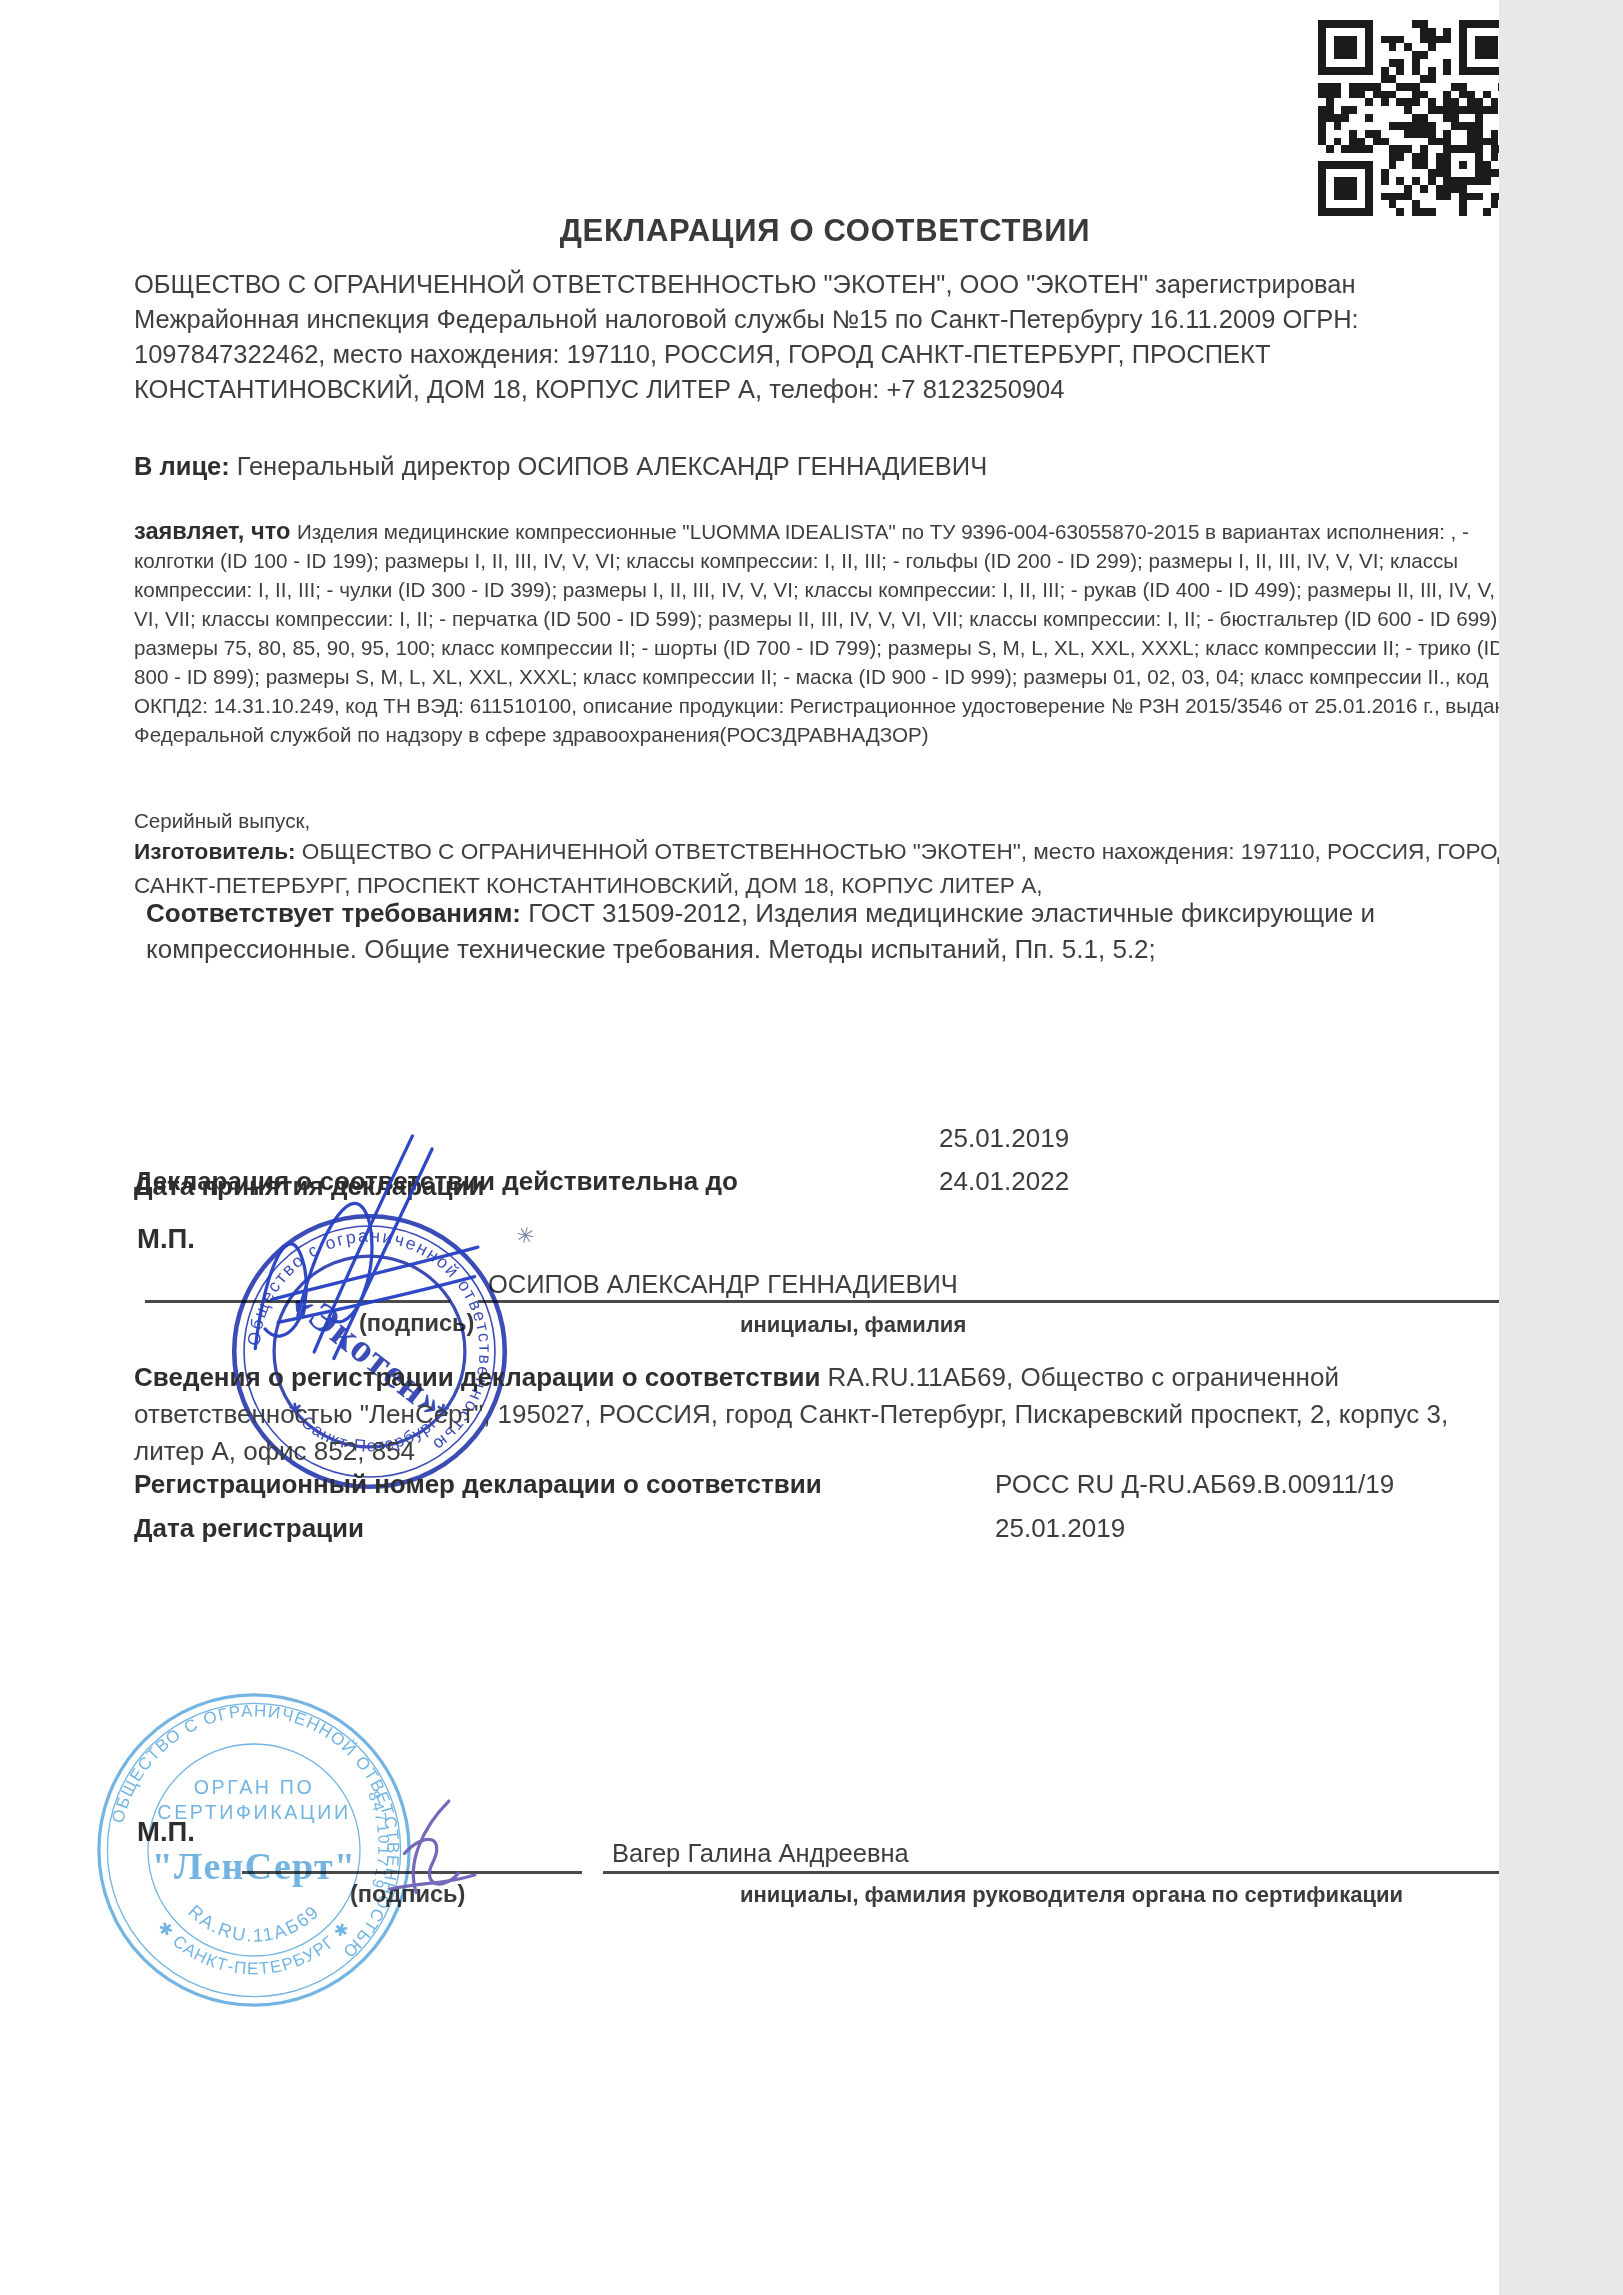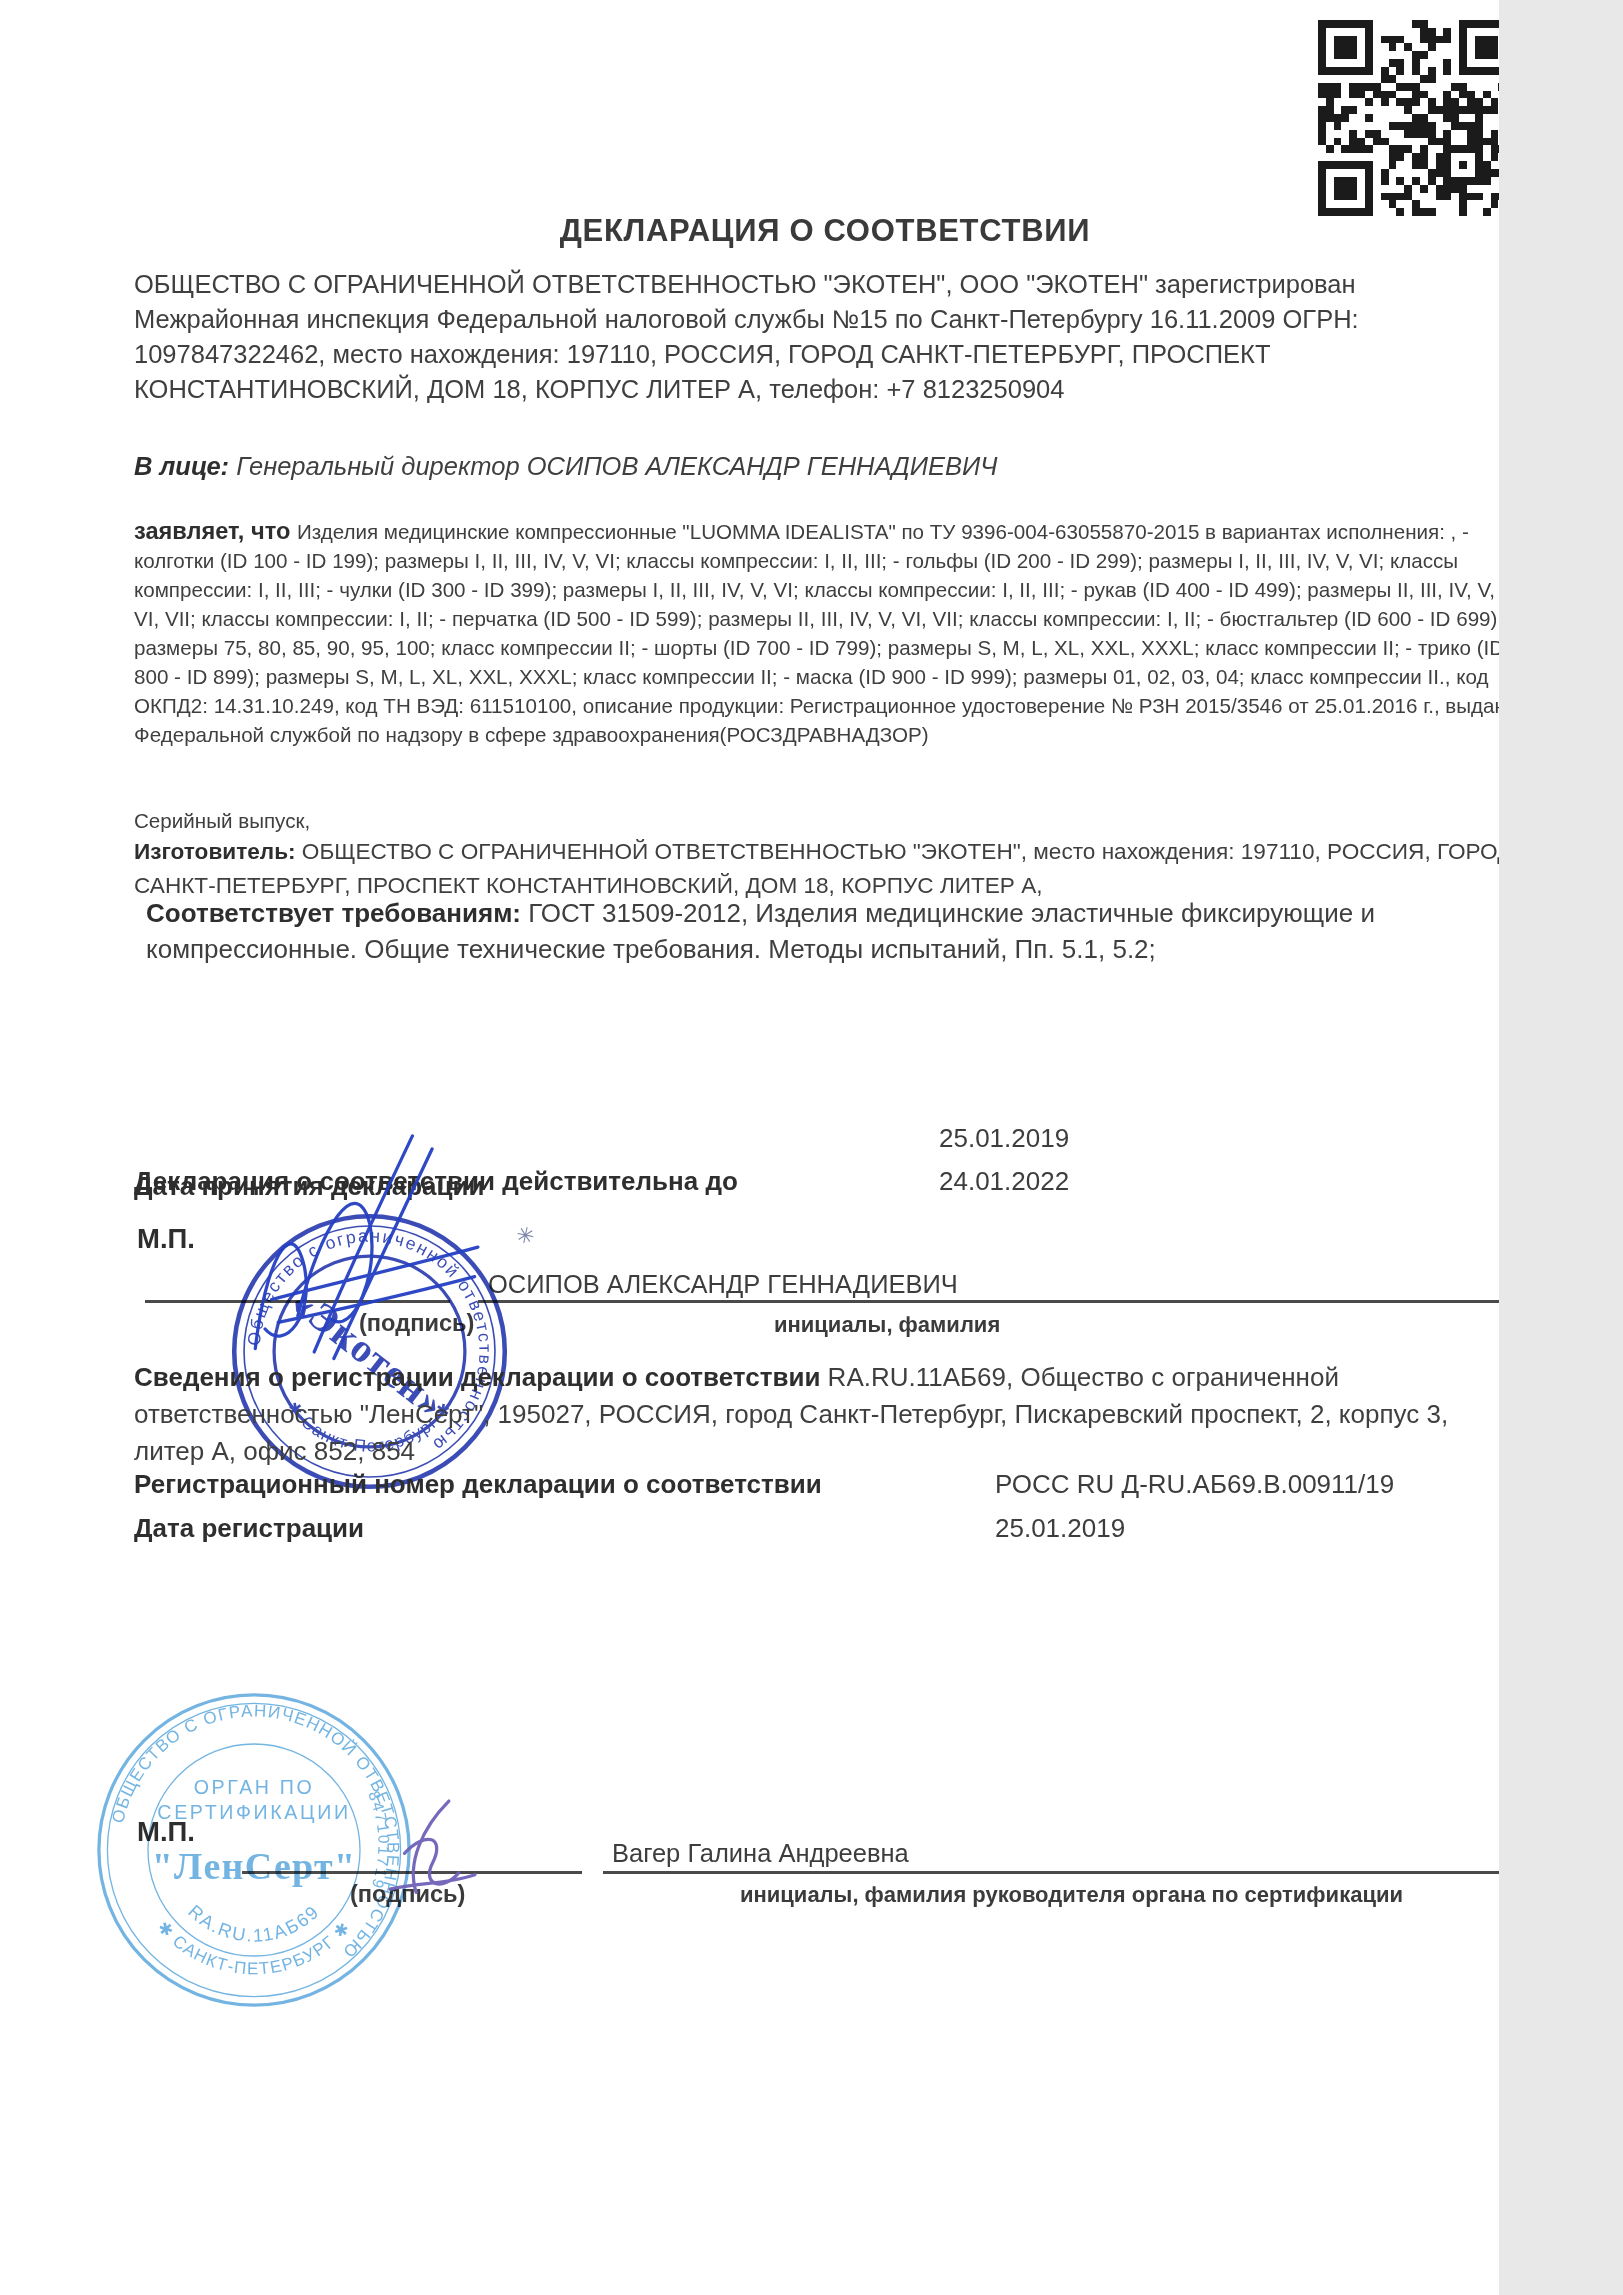--- a/index.html
+++ b/index.html
@@ -3,21 +3,21 @@
 <meta charset="utf-8">
 <style>
   html,body{margin:0;padding:0;background:#e8e8e8;}
   .page{position:relative;width:1499px;height:2295px;background:#ffffff;overflow:hidden;
         font-family:"Liberation Sans", sans-serif;color:#3f3f3f;}
   .abs{position:absolute;}
   .title{left:79px;top:213px;width:1492px;text-align:center;font-size:31px;font-weight:bold;
          color:#3a3a3a;letter-spacing:0.7px;}
   .para{left:134px;width:1382px;font-size:25.5px;line-height:35px;}
   .p-applicant{top:267px;}
-  .p-person{top:449px;font-style:italic;}
+  .p-person{top:449px;}
   .p-declares{top:517px;font-size:20.6px;line-height:29px;width:1388px;}
   .p-serial{top:806px;font-size:20.6px;line-height:29px;}
   .p-manufacturer{top:835px;font-size:22.6px;line-height:34px;}
   .p-conformity{top:895px;font-size:26px;line-height:36px;margin-left:12px;}
   .p-basis{top:1011px;font-size:26px;line-height:37px;}
   .p-registration{top:1343px;font-size:26px;line-height:37px;margin-top:16px;}
   b.lbl{font-weight:bold;color:#2e2e2e;}
   .row-label{left:134px;font-size:26px;font-weight:bold;color:#2e2e2e;white-space:nowrap;}
   .row-value{font-size:26px;color:#3d3d3d;white-space:nowrap;}
   .mp{left:137px;font-size:27.5px;font-weight:bold;color:#2e2e2e;}
@@ -388,21 +388,21 @@
   <div class="abs row-value" style="left:939px;top:1123px;">25.01.2019</div>
   <div class="abs row-label" style="top:1166px;">Декларация о соответствии действительна до</div>
   <div class="abs row-value" style="left:939px;top:1166px;text-align:right;">24.01.2022</div>
 
   <div class="abs mp" style="top:1223px;">М.П.</div>
 
   <div class="abs sig-line" style="left:145px;top:1300px;width:305px;"></div>
   <div class="abs sig-line" style="left:478px;top:1300px;width:1025px;"></div>
   <div class="abs name" style="left:488px;top:1270px;">ОСИПОВ АЛЕКСАНДР ГЕННАДИЕВИЧ</div>
   <div class="abs podpis" style="left:359px;top:1310px;">(подпись)</div>
-  <div class="abs caption" style="left:774px;top:1312px;">инициалы, фамилия</div>
+  <div class="abs caption" style="left:740px;top:1312px;">инициалы, фамилия</div>
   <div class="abs star">✳</div>
 
   <div class="abs stamp stamp1">
     <svg width="281" height="281" viewBox="0 0 430 430">
       <defs>
         <path id="s1top" d="M 47 215 A 168 168 0 1 1 383 215 A 168 168 0 1 1 47 215"></path>
         <path id="s1bot" d="M 62 215 A 153 153 0 1 0 368 215"></path>
       </defs>
       <g fill="none" stroke="#2b3db0">
         <circle cx="215" cy="215" r="207" stroke-width="7"></circle>

